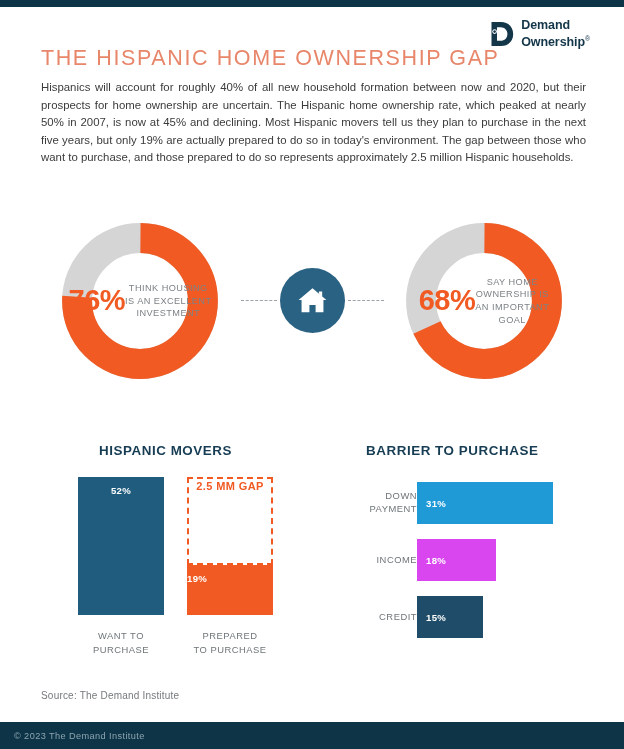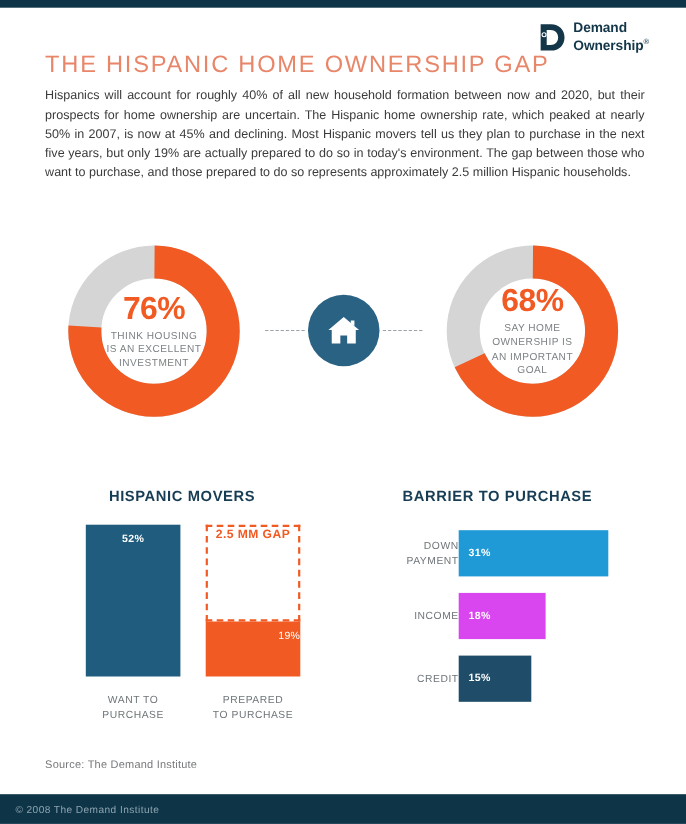--- a/index.html
+++ b/index.html
@@ -89,21 +89,21 @@
   }
   .donut.left  { left: 57px;  top: 2px; }
   .donut.right { left: 401px; top: 2px; }
 
   .donut svg { position: absolute; inset: 0; }
 
   .donut-center {
     position: absolute;
     inset: 0;
     display: flex;
-    flex-direction: column;
+    flex-direction: row;
     align-items: center;
     justify-content: center;
     text-align: center;
   }
   .donut-pct {
     font-size: 29px;
     font-weight: bold;
     color: #f15a22;
     line-height: 30px;
     letter-spacing: -0.5px;
@@ -210,23 +210,23 @@
   .bar-prep {
     position: absolute;
     bottom: 0; left: 0;
     width: 86px;
     height: 50px;
     background: #f15a22;
   }
   .bar-prep .bar-val {
     position: absolute;
     top: 8px; left: 0; right: 0;
-    text-align: right;
+    text-align: left;
     font-size: 9.6px;
-    font-weight: normal;
+    font-weight: bold;
     color: #ffffff;
     letter-spacing: 0.3px;
   }
 
   .col-label {
     position: absolute;
     top: 152px;
     left: -12px;
     width: 110px;
     text-align: center;
@@ -426,16 +426,16 @@
       </div>
       <div class="bbar" style="width:66px;background:#1f4c68;">
         <div class="bval">15%</div>
       </div>
     </div>
   </div>
 
   <div class="source">Source: The Demand Institute</div>
 
   <div class="footer-bar">
-    <div class="footer-text">© 2008 The Demand Institute</div>
+    <div class="footer-text">© 2023 The Demand Institute</div>
   </div>
 
 </div>
 
 </body></html>

